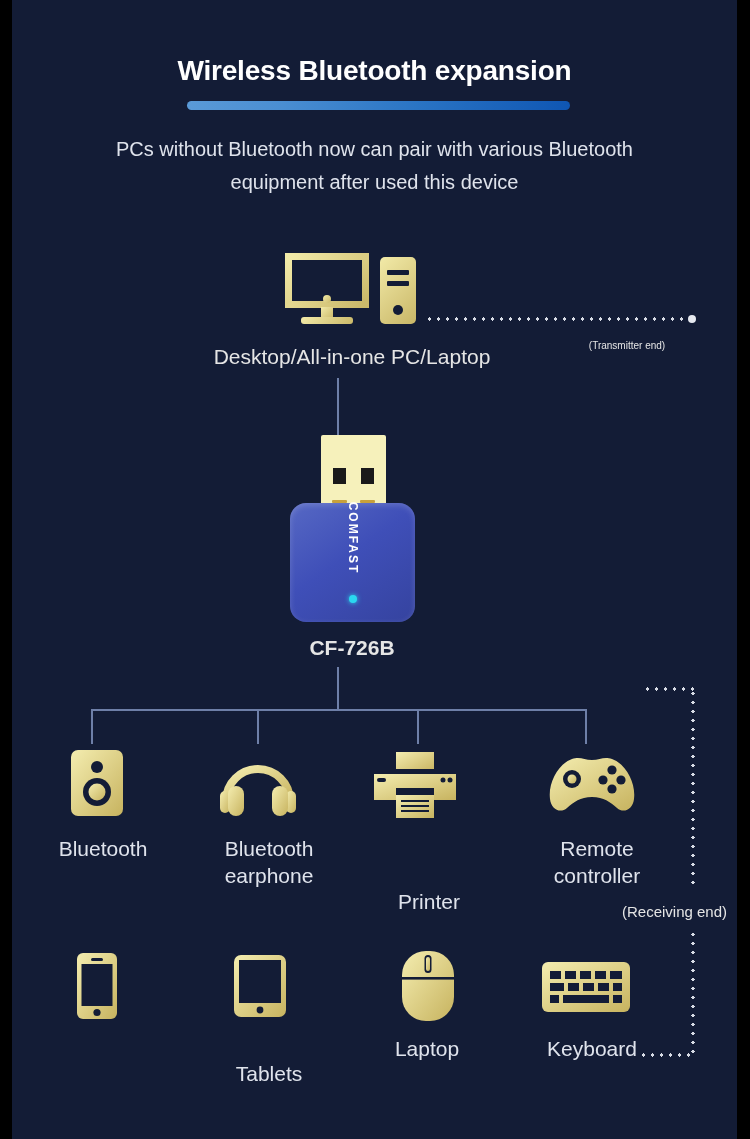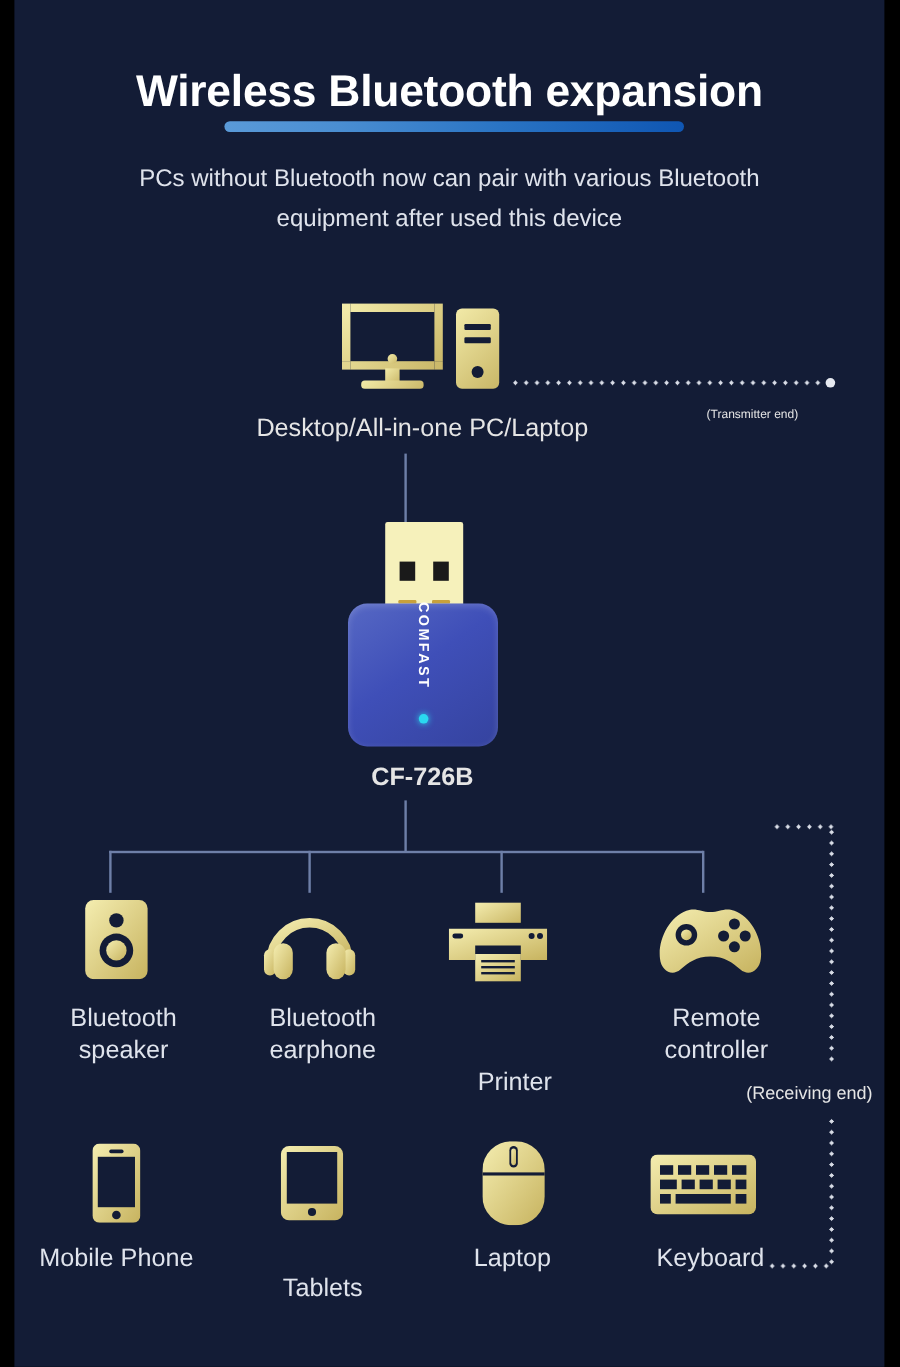--- a/index.html
+++ b/index.html
@@ -20,21 +20,21 @@
     background: #131c36;
     overflow: hidden;
   }
 
   
   .title {
     position: absolute;
     left: 0; top: 55px;
     width: 725px;
     text-align: center;
-    font-size: 37px;
+    font-size: 28px;
     font-weight: bold;
     color: #ffffff;
     letter-spacing: -0.2px;
   }
   .title-bar {
     position: absolute;
     left: 175px; top: 101px;
     width: 383px; height: 9px;
     border-radius: 5px;
     background: linear-gradient(to right, #5a9ad8 0%, #4a8ed2 25%, #2a74c4 60%, #0f56b3 100%);
@@ -256,21 +256,20 @@
           </linearGradient>
         </defs>
       <rect x="6" y="0" width="52" height="66" rx="7" fill="url(#g1)"></rect>
       <circle cx="32" cy="17" r="6" fill="#131c36"></circle>
       <circle cx="32" cy="42" r="14" fill="#131c36"></circle>
       <circle cx="32" cy="42" r="8.5" fill="url(#g1)"></circle>
     </svg>
   </div>
   <div class="dev-label" style="left:6px; top:835px; width:170px;">
     <div>Bluetooth</div>
-    <div>speaker</div>
   </div>
 
   <div class="dev" style="left:207px; top:755px;">
     <svg width="78" height="62" viewBox="0 0 78 62">
       <defs>
           <linearGradient id="g2" x1="0" y1="0" x2="1" y2="1">
         <stop offset="0" stop-color="#f4edb0"></stop>
             <stop offset="1" stop-color="#c7b35f"></stop>
           </linearGradient>
         </defs>
@@ -338,23 +337,20 @@
           <linearGradient id="g5" x1="0" y1="0" x2="1" y2="1">
         <stop offset="0" stop-color="#f4edb0"></stop>
             <stop offset="1" stop-color="#c7b35f"></stop>
           </linearGradient>
         </defs>
       <rect x="0" y="0" width="40" height="66" rx="6" fill="url(#g5)"></rect>
       <rect x="4.5" y="11" width="31" height="42" fill="#131c36"></rect>
       <rect x="14" y="5" width="12" height="3" rx="1.5" fill="#131c36"></rect>
       <circle cx="20" cy="59.5" r="3.6" fill="#131c36"></circle>
     </svg>
-  </div>
-  <div class="dev-label" style="left:0px; top:1035px; width:170px;">
-    <div>Mobile Phone</div>
   </div>
 
   <div class="dev" style="left:222px; top:955px;">
     <svg width="52" height="62" viewBox="0 0 52 62">
       <defs>
           <linearGradient id="g6" x1="0" y1="0" x2="1" y2="1">
         <stop offset="0" stop-color="#f4edb0"></stop>
             <stop offset="1" stop-color="#c7b35f"></stop>
           </linearGradient>
         </defs>

